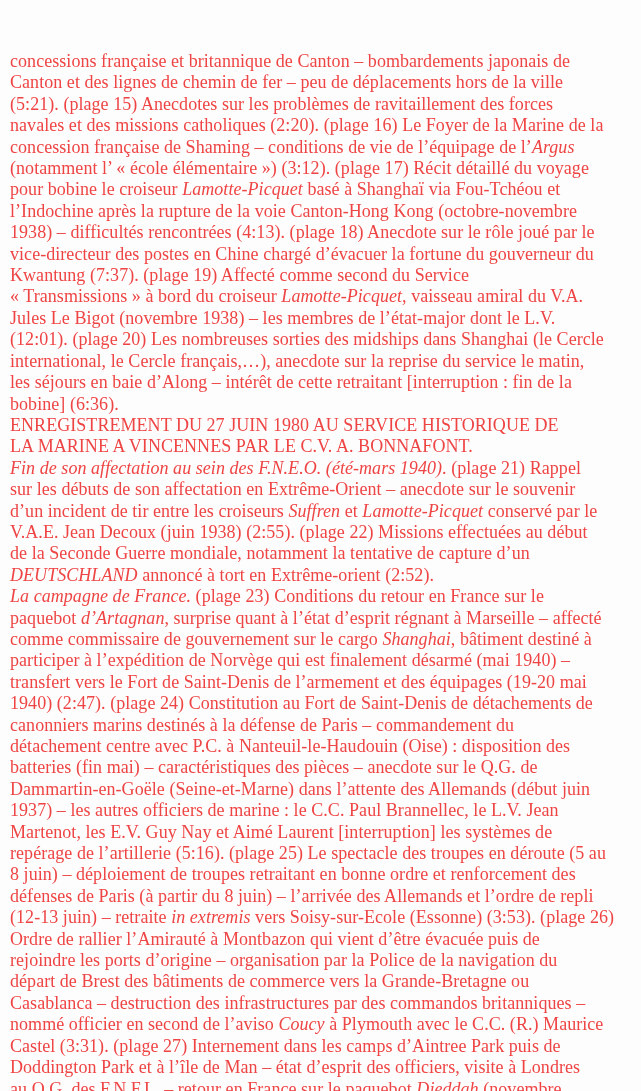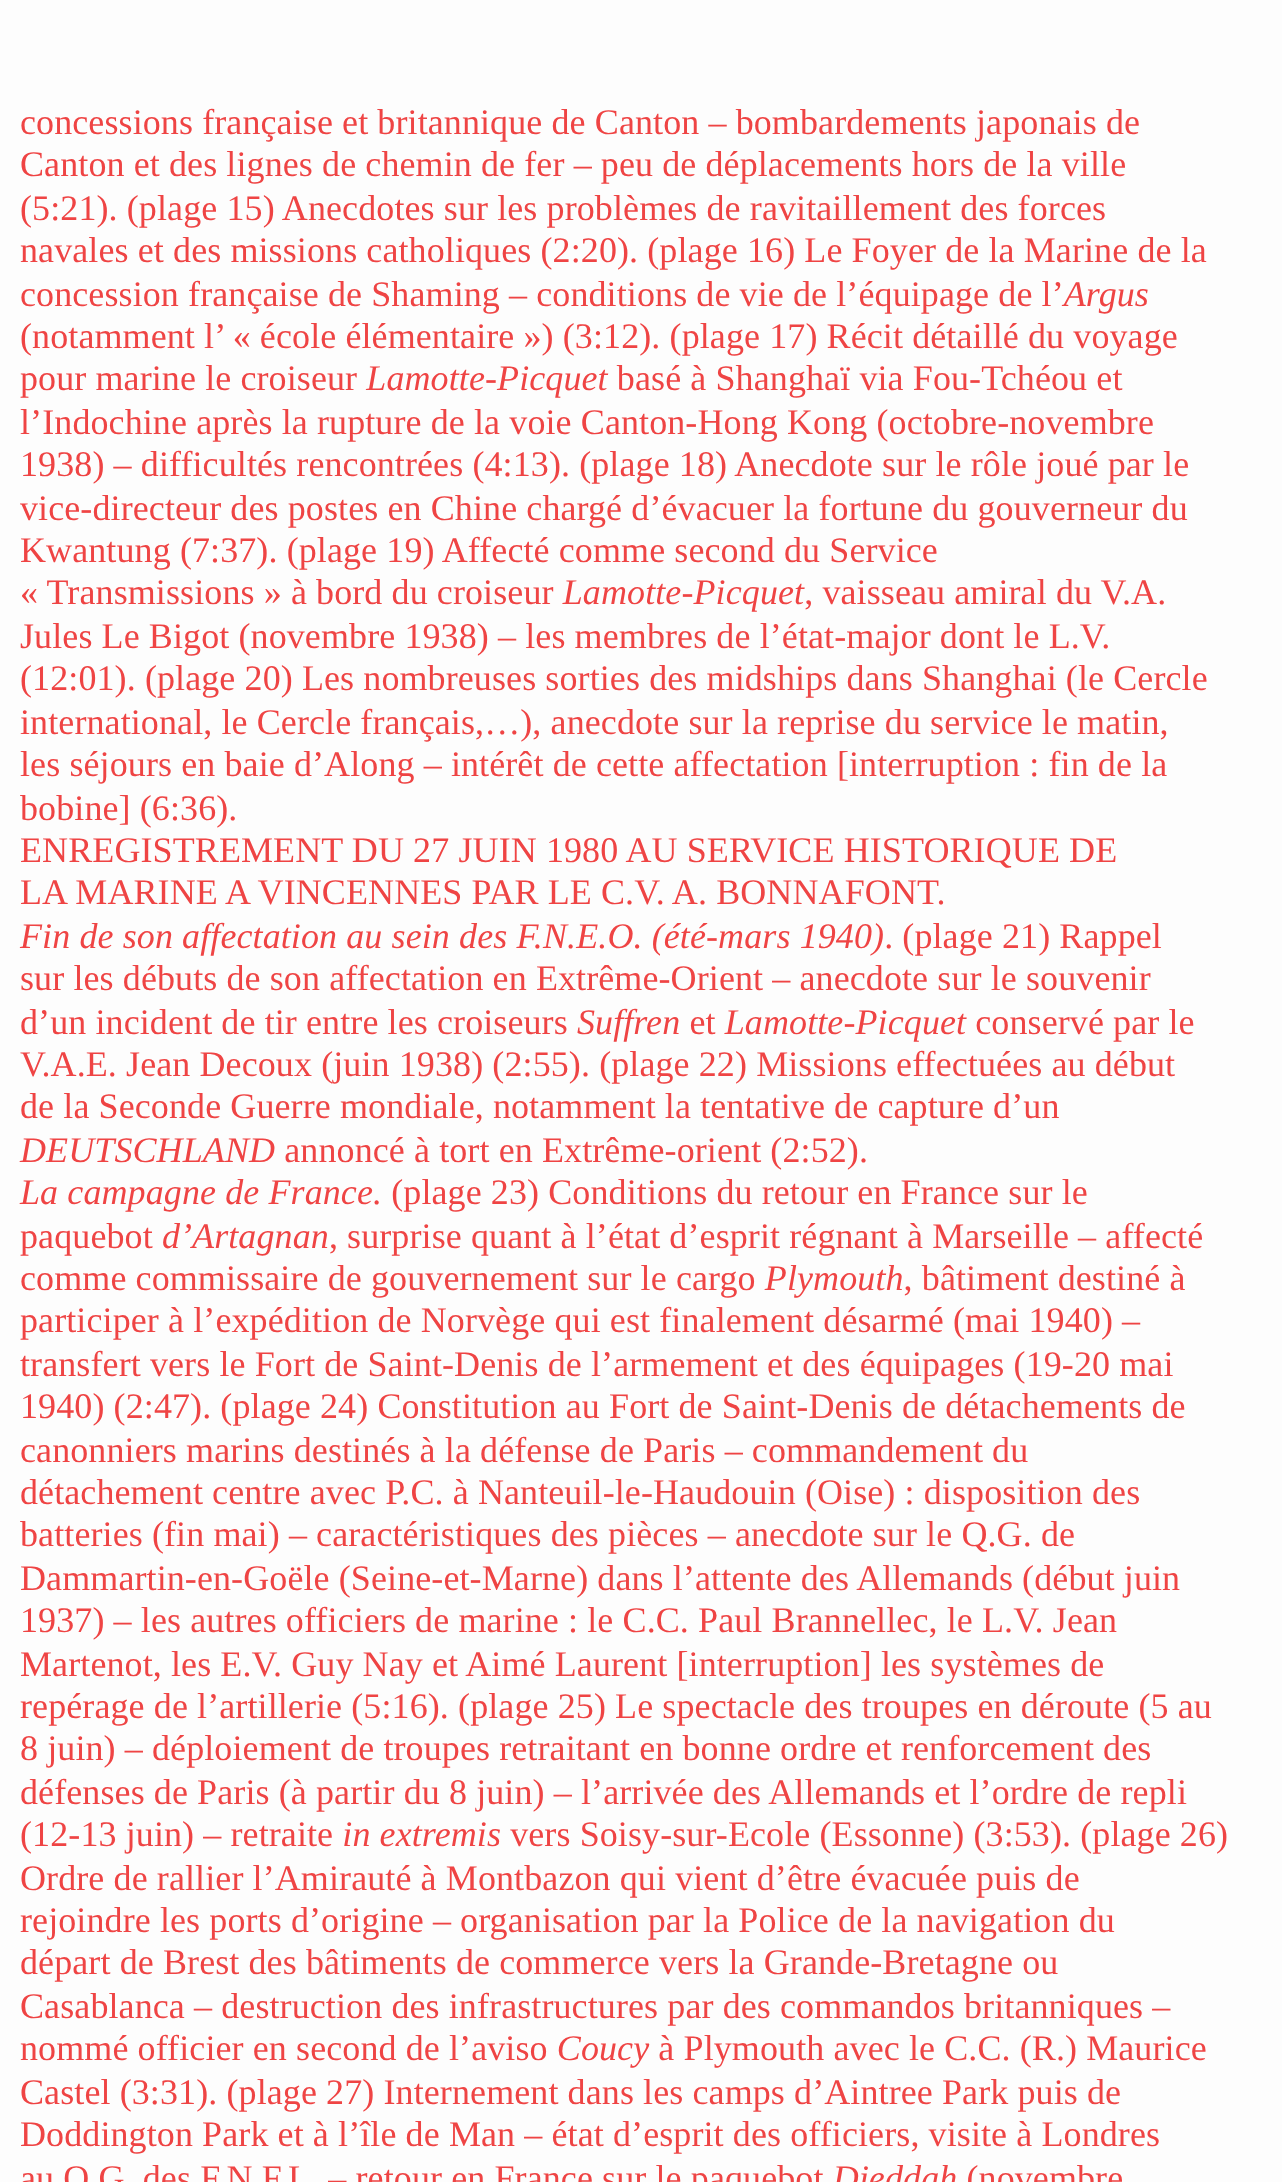--- a/index.html
+++ b/index.html
@@ -48,48 +48,48 @@
 
 <div class="page">
   <div class="text-block" style="color: #ef4444; margin-top: 48px;">
       <div class="paragraph">
         <div class="line"><span class="seg">concessions française et britannique de Canton – bombardements japonais de</span></div>
         <div class="line"><span class="seg">Canton et des lignes de chemin de fer – peu de déplacements hors de la ville</span></div>
         <div class="line"><span class="seg">(5:21). (plage 15) Anecdotes sur les problèmes de ravitaillement des forces</span></div>
         <div class="line"><span class="seg">navales et des missions catholiques (2:20). (plage 16) Le Foyer de la Marine de la</span></div>
         <div class="line"><span class="seg">concession française de Shaming – conditions de vie de l’équipage de l’</span><span class="seg italic">Argus</span></div>
         <div class="line"><span class="seg">(notamment l’ « école élémentaire ») (3:12). (plage 17) Récit détaillé du voyage</span></div>
-        <div class="line"><span class="seg">pour marine le croiseur </span><span class="seg italic">Lamotte-Picquet</span><span class="seg"> basé à Shanghaï via Fou-Tchéou et</span></div>
+        <div class="line"><span class="seg">pour bobine le croiseur </span><span class="seg italic">Lamotte-Picquet</span><span class="seg"> basé à Shanghaï via Fou-Tchéou et</span></div>
         <div class="line"><span class="seg">l’Indochine après la rupture de la voie Canton-Hong Kong (octobre-novembre</span></div>
         <div class="line"><span class="seg">1938) – difficultés rencontrées (4:13). (plage 18) Anecdote sur le rôle joué par le</span></div>
         <div class="line"><span class="seg">vice-directeur des postes en Chine chargé d’évacuer la fortune du gouverneur du</span></div>
         <div class="line"><span class="seg">Kwantung (7:37). (plage 19) Affecté comme second du Service</span></div>
         <div class="line"><span class="seg">« Transmissions » à bord du croiseur </span><span class="seg italic">Lamotte-Picquet</span><span class="seg">, vaisseau amiral du V.A.</span></div>
         <div class="line"><span class="seg">Jules Le Bigot (novembre 1938) – les membres de l’état-major dont le L.V.</span></div>
         <div class="line"><span class="seg">(12:01). (plage 20) Les nombreuses sorties des midships dans Shanghai (le Cercle</span></div>
         <div class="line"><span class="seg">international, le Cercle français,…), anecdote sur la reprise du service le matin,</span></div>
-        <div class="line"><span class="seg">les séjours en baie d’Along – intérêt de cette affectation [interruption : fin de la</span></div>
+        <div class="line"><span class="seg">les séjours en baie d’Along – intérêt de cette retraitant [interruption : fin de la</span></div>
         <div class="line"><span class="seg">bobine] (6:36).</span></div>
       </div>
       <div class="paragraph">
         <div class="line"><span class="seg">ENREGISTREMENT DU 27 JUIN 1980 AU SERVICE HISTORIQUE DE</span></div>
         <div class="line"><span class="seg">LA MARINE A VINCENNES PAR LE C.V. A. BONNAFONT.</span></div>
       </div>
       <div class="paragraph">
         <div class="line"><span class="seg italic">Fin de son affectation au sein des F.N.E.O. (été-mars 1940)</span><span class="seg">. (plage 21) Rappel</span></div>
         <div class="line"><span class="seg">sur les débuts de son affectation en Extrême-Orient – anecdote sur le souvenir</span></div>
         <div class="line"><span class="seg">d’un incident de tir entre les croiseurs </span><span class="seg italic">Suffren</span><span class="seg"> et </span><span class="seg italic">Lamotte-Picquet</span><span class="seg"> conservé par le</span></div>
         <div class="line"><span class="seg">V.A.E. Jean Decoux (juin 1938) (2:55). (plage 22) Missions effectuées au début</span></div>
         <div class="line"><span class="seg">de la Seconde Guerre mondiale, notamment la tentative de capture d’un</span></div>
         <div class="line"><span class="seg italic">DEUTSCHLAND</span><span class="seg"> annoncé à tort en Extrême-orient (2:52).</span></div>
       </div>
       <div class="paragraph">
         <div class="line"><span class="seg italic">La campagne de France.</span><span class="seg"> (plage 23) Conditions du retour en France sur le</span></div>
         <div class="line"><span class="seg">paquebot </span><span class="seg italic">d’Artagnan</span><span class="seg">, surprise quant à l’état d’esprit régnant à Marseille – affecté</span></div>
-        <div class="line"><span class="seg">comme commissaire de gouvernement sur le cargo </span><span class="seg italic">Plymouth</span><span class="seg">, bâtiment destiné à</span></div>
+        <div class="line"><span class="seg">comme commissaire de gouvernement sur le cargo </span><span class="seg italic">Shanghai</span><span class="seg">, bâtiment destiné à</span></div>
         <div class="line"><span class="seg">participer à l’expédition de Norvège qui est finalement désarmé (mai 1940) –</span></div>
         <div class="line"><span class="seg">transfert vers le Fort de Saint-Denis de l’armement et des équipages (19-20 mai</span></div>
         <div class="line"><span class="seg">1940) (2:47). (plage 24) Constitution au Fort de Saint-Denis de détachements de</span></div>
         <div class="line"><span class="seg">canonniers marins destinés à la défense de Paris – commandement du</span></div>
         <div class="line"><span class="seg">détachement centre avec P.C. à Nanteuil-le-Haudouin (Oise) : disposition des</span></div>
         <div class="line"><span class="seg">batteries (fin mai) – caractéristiques des pièces – anecdote sur le Q.G. de</span></div>
         <div class="line"><span class="seg">Dammartin-en-Goële (Seine-et-Marne) dans l’attente des Allemands (début juin</span></div>
         <div class="line"><span class="seg">1937) – les autres officiers de marine : le C.C. Paul Brannellec, le L.V. Jean</span></div>
         <div class="line"><span class="seg">Martenot, les E.V. Guy Nay et Aimé Laurent [interruption] les systèmes de</span></div>
         <div class="line"><span class="seg">repérage de l’artillerie (5:16). (plage 25) Le spectacle des troupes en déroute (5 au</span></div>

